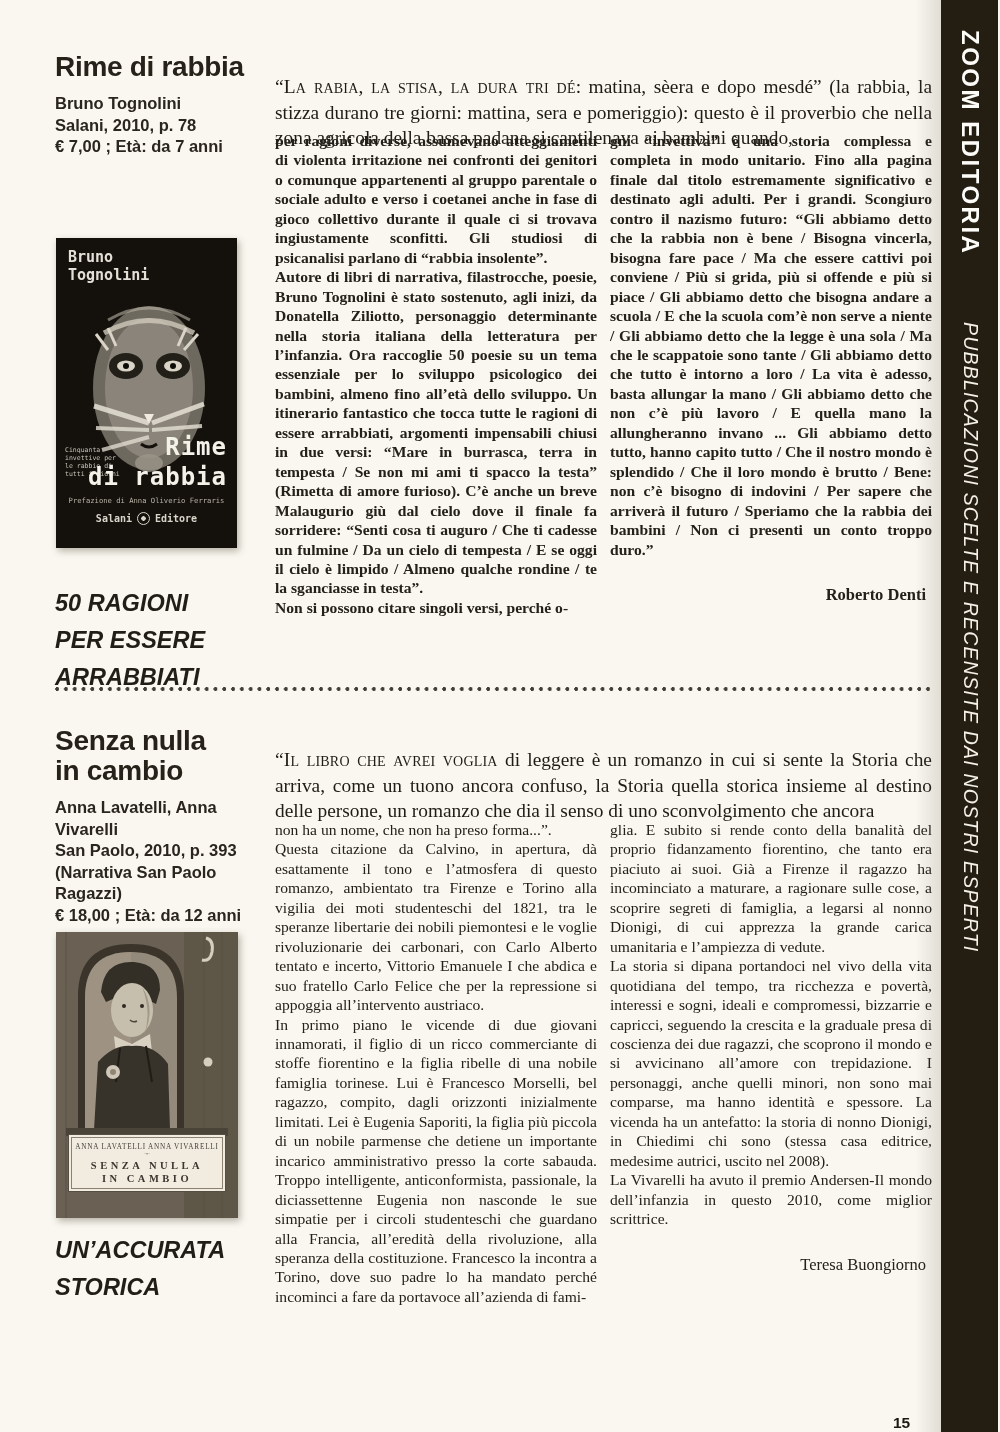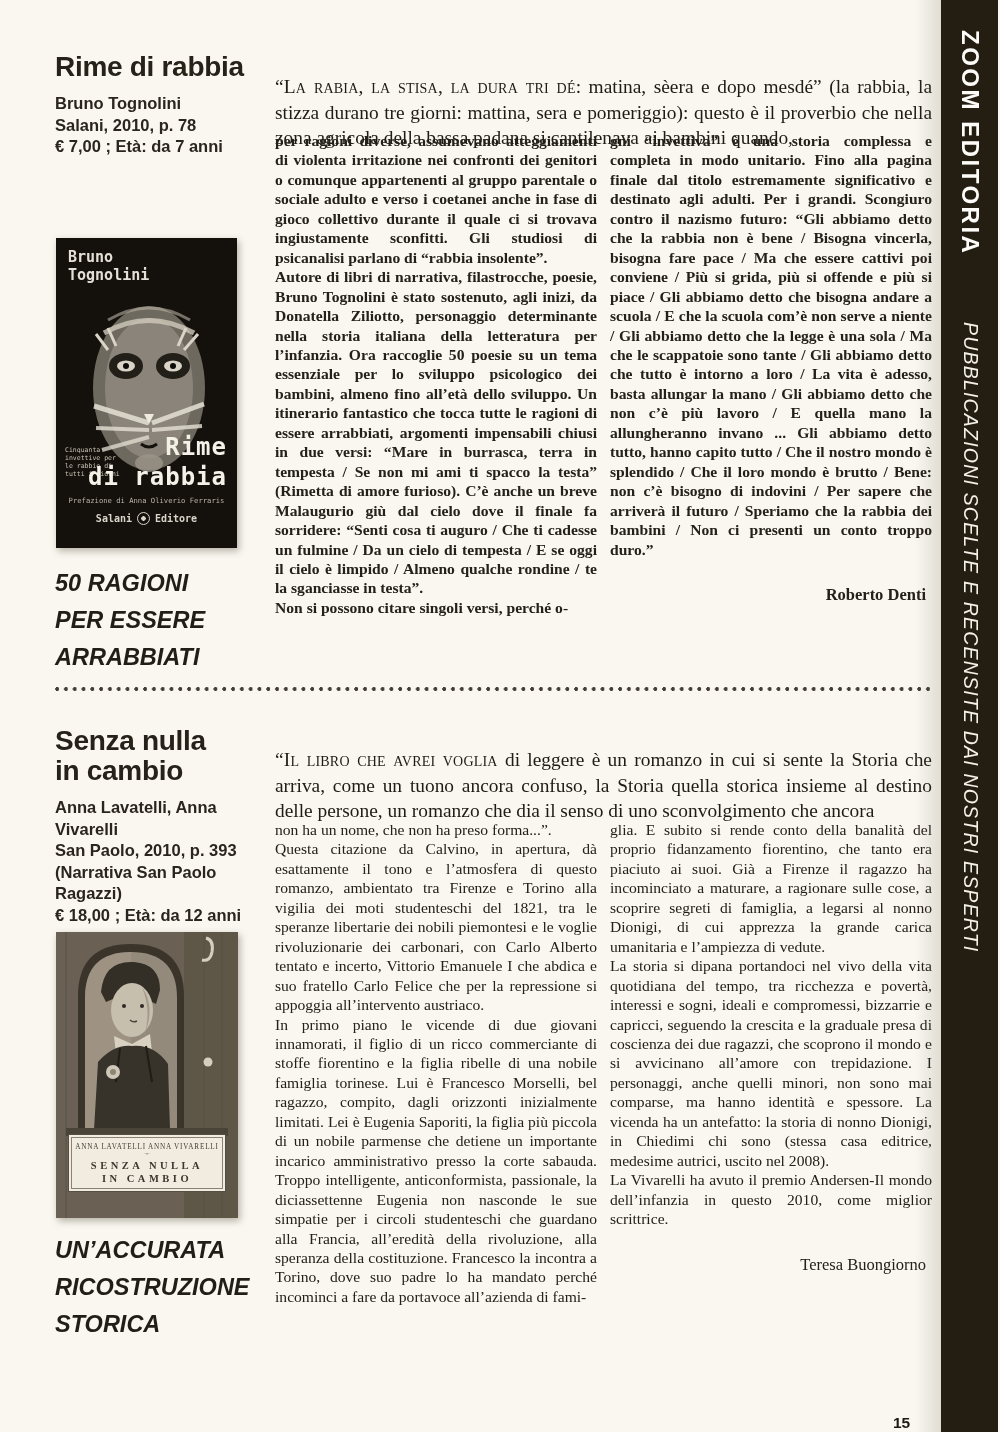--- a/index.html
+++ b/index.html
@@ -35,21 +35,21 @@
           border:1.5px solid #554e42;outline:1px solid #8a8173;outline-offset:-4px;
           text-align:center;font-family:"Liberation Serif",serif;color:#3b362f;}
   .plaque .authors{margin-top:8px;font-size:7.2px;letter-spacing:.8px;color:#45403a;}
   .plaque .orn{font-size:6px;line-height:6px;color:#7a7365;}
   .plaque .t1{margin-top:3px;font-size:10.5px;letter-spacing:3.5px;font-weight:600;}
   .plaque .t2{margin-top:2px;font-size:10.5px;letter-spacing:3.5px;font-weight:600;}
 
   
   .caption{position:absolute;left:55px;font-family:"Liberation Sans",sans-serif;
            font-style:italic;font-weight:bold;font-size:23.5px;line-height:37px;color:#211d17;}
-  #r1-caption{top:565px;}
+  #r1-caption{top:585px;}
   #r2-caption{top:1232px;}
 
   
   .lead{position:absolute;left:275px;width:657px;font-size:19.4px;line-height:25.3px;
         text-align:justify;color:#1f1b15;}
   .lead .sc{font-variant:small-caps;letter-spacing:.2px;}
   #r1-lead{top:55px;}
   #r2-lead{top:728px;}
   .cols{position:absolute;left:275px;display:flex;gap:13px;}
   #r1-cols{top:131px;font-weight:bold;}
@@ -206,21 +206,20 @@
       <div class="plaque">
         <div class="authors">ANNA LAVATELLI  ANNA VIVARELLI</div>
         <div class="orn">·•·</div>
         <div class="t1">SENZA NULLA</div>
         <div class="t2">IN CAMBIO</div>
       </div>
     </figure>
 
     <div class="caption" id="r2-caption">
       <div>UN’ACCURATA</div>
-      <div>RICOSTRUZIONE</div>
       <div>STORICA</div>
     </div>
 
     <p class="lead" id="r2-lead"><span class="sc">“Il libro che avrei voglia</span><span> di leggere è un romanzo in cui si sente la Storia che arriva, come un tuono ancora confuso, la Storia quella storica insieme al destino delle persone, un romanzo che dia il senso di uno sconvolgimento che ancora</span></p>
 
     <div class="cols" id="r2-cols">
       <div class="col">
         <p>non ha un nome, che non ha preso forma...”.</p>
         <p>Questa citazione da Calvino, in apertura, dà esattamente il tono e l’atmosfera di questo romanzo, ambientato tra Firenze e Torino alla vigilia dei moti studenteschi del 1821, tra le speranze libertarie dei nobili piemontesi e le voglie rivoluzionarie dei carbonari, con Carlo Alberto tentato e incerto, Vittorio Emanuele I che abdica e suo fratello Carlo Felice che per la repressione si appoggia all’intervento austriaco.</p>
         <p>In primo piano le vicende di due giovani innamorati, il figlio di un ricco commerciante di stoffe fiorentino e la figlia ribelle di una nobile famiglia torinese. Lui è Francesco Morselli, bel ragazzo, compito, dagli orizzonti inizialmente limitati. Lei è Eugenia Saporiti, la figlia più piccola di un nobile parmense che detiene un importante incarico amministrativo presso la corte sabauda. Troppo intelligente, anticonformista, passionale, la diciassettenne Eugenia non nasconde le sue simpatie per i circoli studenteschi che guardano alla Francia, all’eredità della rivoluzione, alla speranza della costituzione. Francesco la incontra a Torino, dove suo padre lo ha mandato perché incominci a fare da portavoce all’azienda di fami-</p>

